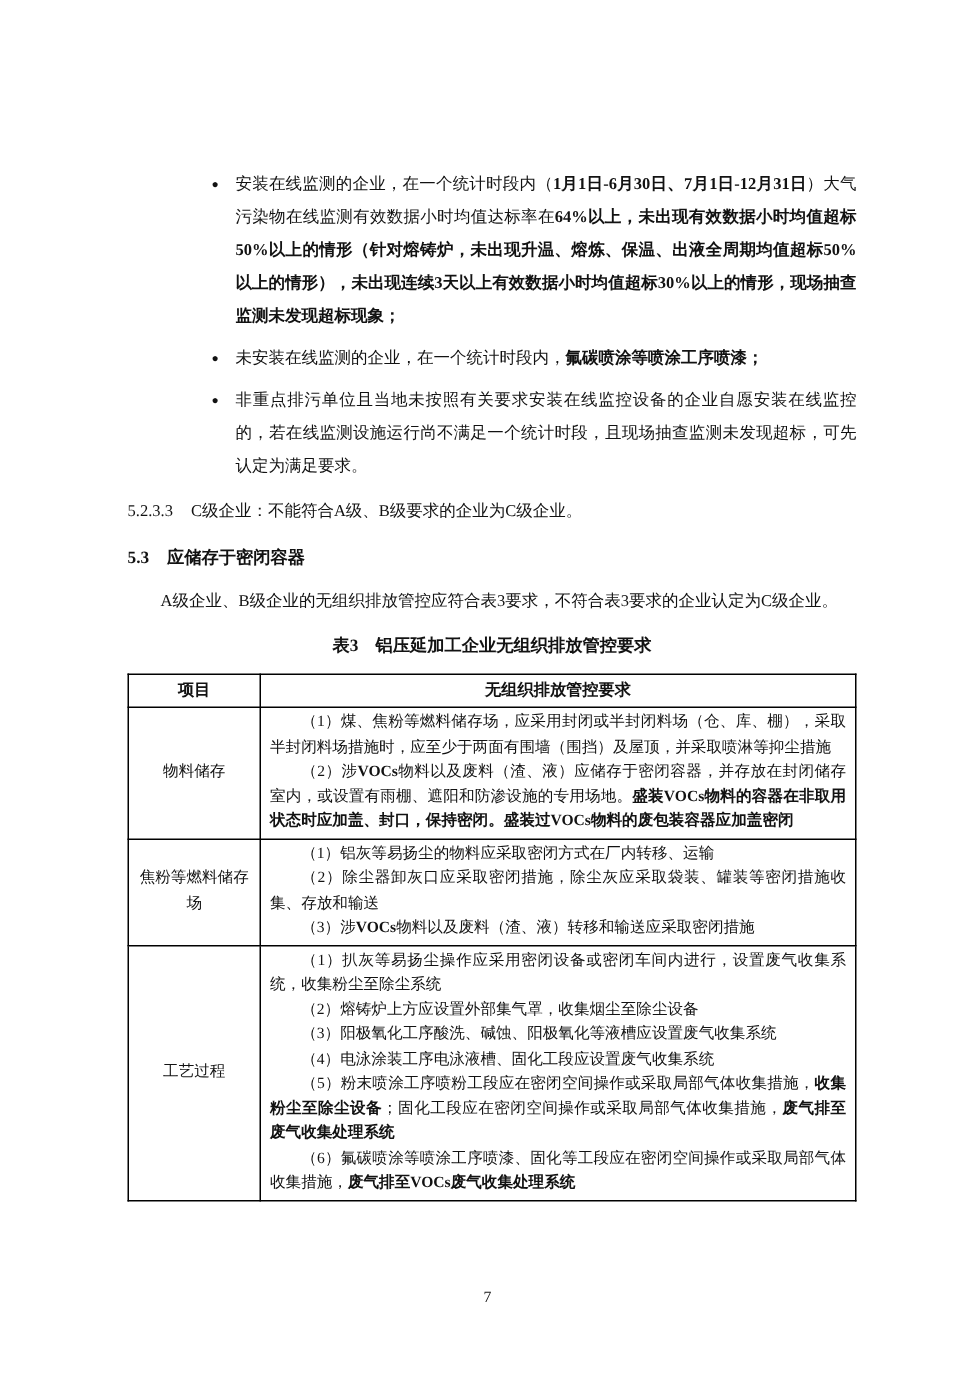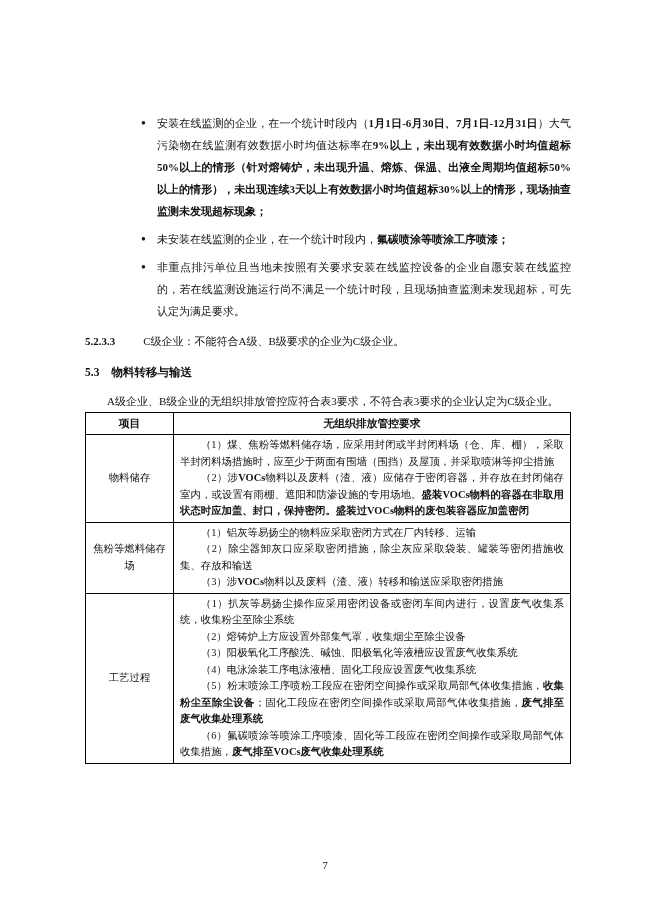--- a/index.html
+++ b/index.html
@@ -34,21 +34,21 @@
     text-align: justify;
   }
   .bullet-marker {
     flex: 0 0 16px;
     font-size: 8px;
     line-height: 22px;
   }
   .bullet-text { flex: 1 1 auto; }
   
   .clause { margin-top: 8px; text-align: justify; }
-  .clause .clause-num { font-weight: bold; margin-right: 28px; }
+  .clause .clause-num { font-weight: normal; margin-right: 12px; }
   .section-heading {
     margin-top: 9px;
     font-size: 11.5px;
     font-weight: bold;
   }
   .section-heading .sec-num { margin-right: 12px; margin-top: 43px; }
   .intro {
     margin-top: 7px;
     text-indent: 2em;
     text-align: justify;
@@ -101,42 +101,43 @@
 </style>
 </head>
 <body>
 
 <div class="page">
   <main class="content">
 
     <ul class="bullet-list">
       <li>
         <span class="bullet-marker">●</span>
-        <span class="bullet-text">安装在线监测的企业，在一个统计时段内（<b>1月1日-6月30日、7月1日-12月31日</b>）大气污染物在线监测有效数据小时均值达标率在<b>9%以上，未出现有效数据小时均值超标50%以上的情形（针对熔铸炉，未出现升温、熔炼、保温、出液全周期均值超标50%以上的情形），未出现连续3天以上有效数据小时均值超标30%以上的情形，现场抽查监测未发现超标现象；</b></span>
+        <span class="bullet-text">安装在线监测的企业，在一个统计时段内（<b>1月1日-6月30日、7月1日-12月31日</b>）大气污染物在线监测有效数据小时均值达标率在<b>64%以上，未出现有效数据小时均值超标50%以上的情形（针对熔铸炉，未出现升温、熔炼、保温、出液全周期均值超标50%以上的情形），未出现连续3天以上有效数据小时均值超标30%以上的情形，现场抽查监测未发现超标现象；</b></span>
       </li>
       <li>
         <span class="bullet-marker">●</span>
         <span class="bullet-text">未安装在线监测的企业，在一个统计时段内，<b>氟碳喷涂等喷涂工序喷漆；</b></span>
       </li>
       <li>
         <span class="bullet-marker">●</span>
         <span class="bullet-text">非重点排污单位且当地未按照有关要求安装在线监控设备的企业自愿安装在线监控的，若在线监测设施运行尚不满足一个统计时段，且现场抽查监测未发现超标，可先认定为满足要求。</span>
       </li>
     </ul>
 
     <p class="clause">
       <span class="clause-num">5.2.3.3</span><span>C级企业：不能符合A级、B级要求的企业为C级企业。</span>
     </p>
 
     <h2 class="section-heading">
-      <span class="sec-num">5.3</span><span>物料转移与输送</span>
+      <span class="sec-num">5.3</span><span>应储存于密闭容器</span>
     </h2>
 
     <p class="intro">A级企业、B级企业的无组织排放管控应符合表3要求，不符合表3要求的企业认定为C级企业。</p>
 
+    <div class="table-caption">表3　铝压延加工企业无组织排放管控要求</div>
 
     <table class="req-table">
       <thead>
         <tr>
           <th>项目</th>
           <th>无组织排放管控要求</th>
         </tr>
       </thead>
       <tbody>
         <tr>

